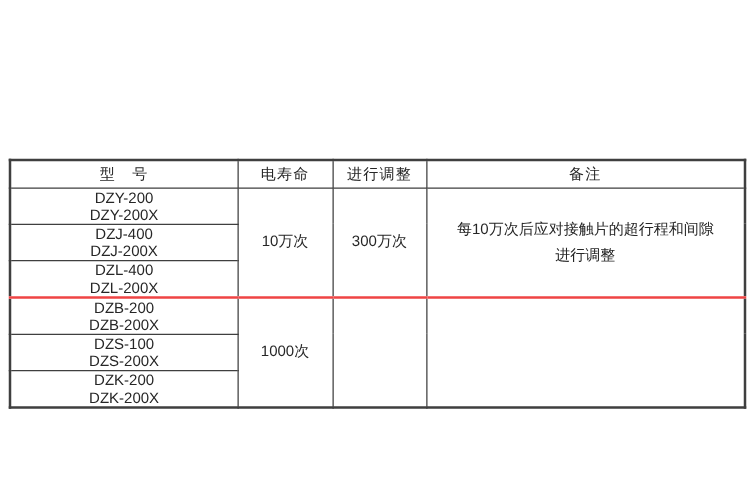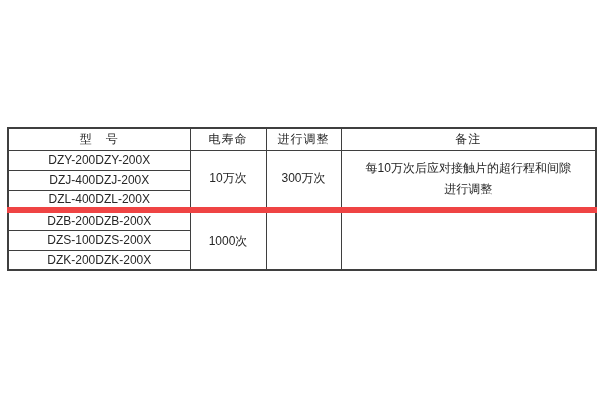--- a/index.html
+++ b/index.html
@@ -40,34 +40,35 @@
     white-space: nowrap;
   }
   table.spec-table thead tr { height: 22px; padding-left: 12px; }
   table.spec-table tbody tr { height: 20px; }
   th.header-cell { text-align: center; vertical-align: middle; letter-spacing: 1px; }
   td.model-cell { text-align: center; vertical-align: middle; }
   .model-pair {
     display: flex;
     justify-content: center;
     align-items: center;
+    flex-direction: column;
   }
   td.life-cell {
     text-align: center;
     vertical-align: middle;
     margin-left: 24px;
   }
   td.remark-cell {
     text-align: center;
     vertical-align: middle;
     padding-left: 20px;
     white-space: normal;
   }
   .remark-line { line-height: 21px; }
-  tr.group-start td { border-top: 6px solid #ef4444; }
+  tr.group-start td { border-top: 2px solid #ef4444; }
 </style>
 </head>
 <body>
 
 <div class="canvas">
   <div class="spec-table-wrap">
     <table class="spec-table">
       <colgroup>
         <col style="width:182px">
         <col style="width:76px">

